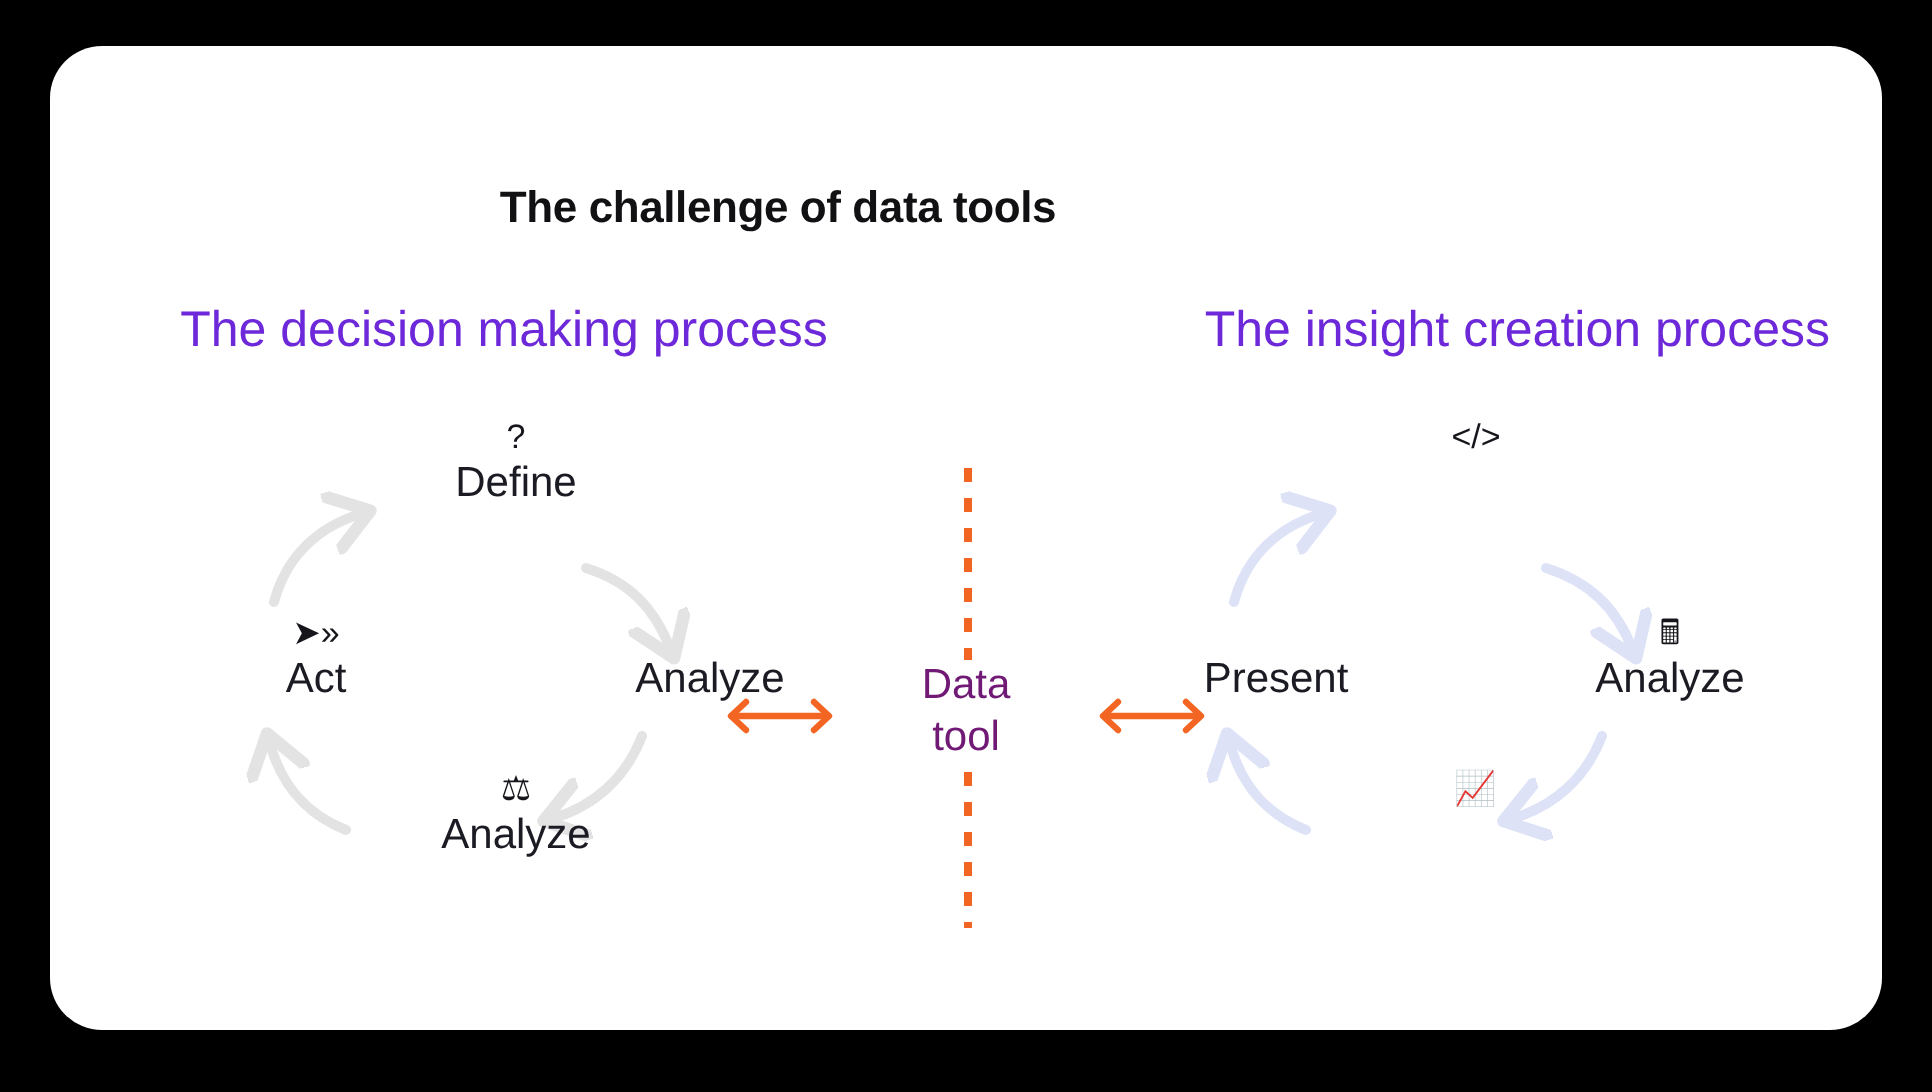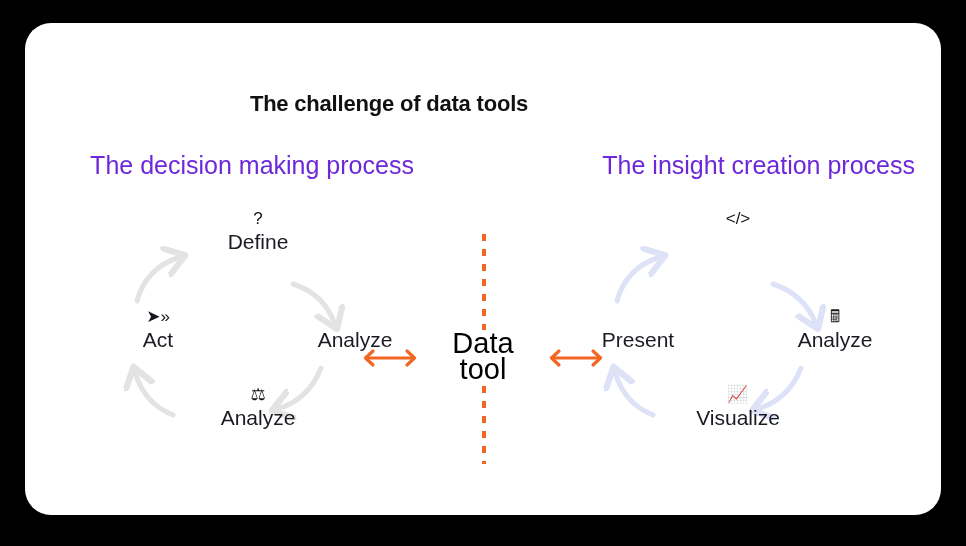--- a/index.html
+++ b/index.html
@@ -100,22 +100,22 @@
     background-size: 4px 15px;
   }
   #dash-top    { top: 16px;  height: 96px; }
   #dash-bottom { top: 168px; height: 78px; }
   #center-text {
     position: absolute;
     left: 60px;
     top: 112px;
     width: 100px;
     text-align: center;
-    color: #000000;
-    font-size: 29px;
+    color: #701a75;
+    font-size: 21px;
     line-height: 26px;
   }
   .bi-arrow {
     position: absolute;
     top: 128px;
     width: 62px;
     height: 24px;
   }
   #arrow-left-side  { left: -14px; }
   #arrow-right-side { left: 172px; }
@@ -190,21 +190,20 @@
       <span class="ico">&lt;/&gt;</span>
     </div>
 
     <div class="node" id="n-analyze">
       <span class="ico">🖩</span>
       <span class="lbl">Analyze</span>
     </div>
 
     <div class="node" id="n-visualize">
       <span class="ico">📈</span>
-      <span class="lbl">Visualize</span>
     </div>
 
     <div class="node noicon" id="n-present">
       <span class="ico"></span>
       <span class="lbl">Present</span>
     </div>
 
     <div id="center">
 
       <div id="dash-top"></div>

